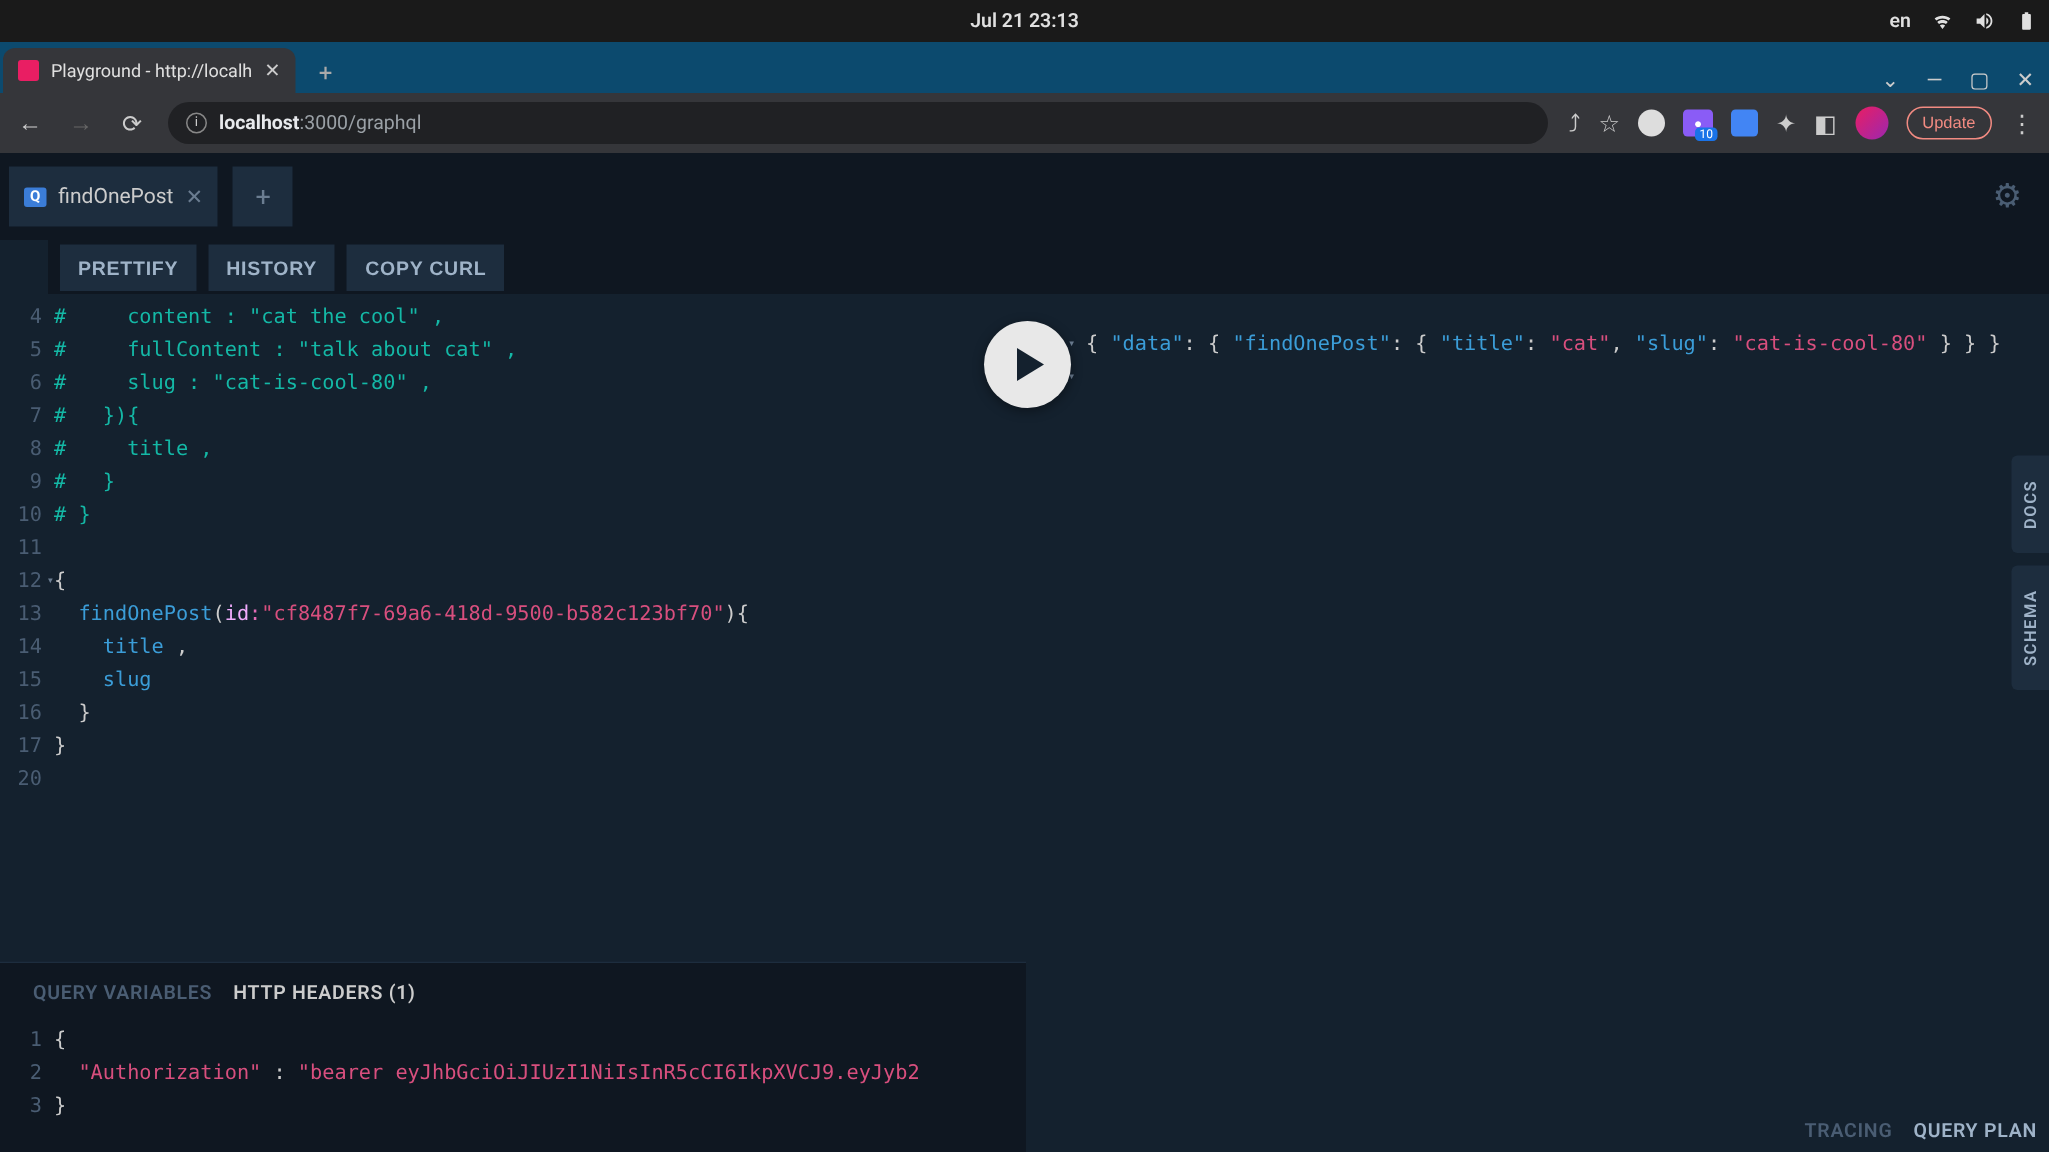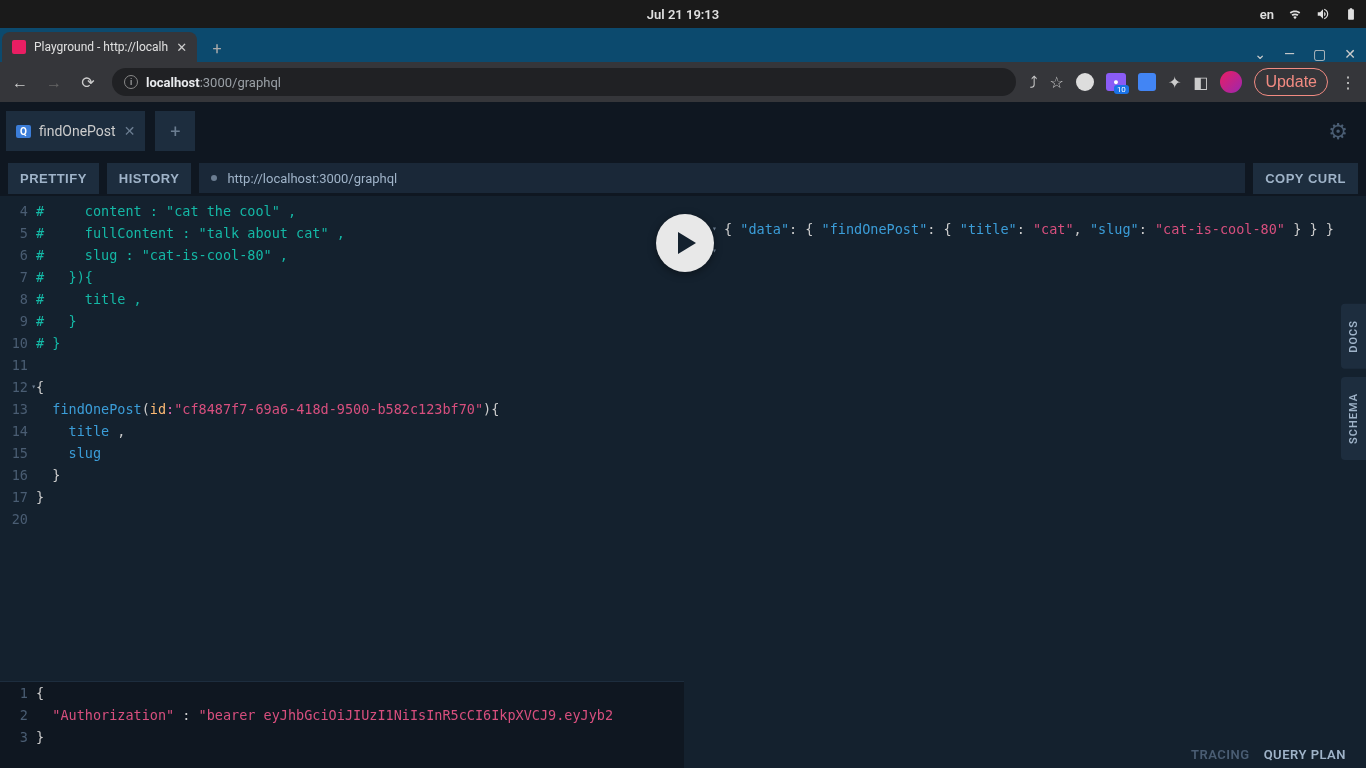--- a/index.html
+++ b/index.html
@@ -88,21 +88,21 @@
 .addr-right { display: flex; align-items: center; gap: 12px; }
 .ext-icon { width: 18px; height: 18px; background: #555; border-radius: 3px; }
 .ext-badge { width: 20px; height: 18px; background: #8a5cf6; border-radius: 3px; font-size: 9px; color: white; display: flex; align-items: center; justify-content: center; position: relative; }
 .ext-badge .num { position: absolute; bottom: -3px; right: -3px; background: #1a73e8; font-size: 8px; padding: 0 3px; border-radius: 3px; }
 .avatar { width: 22px; height: 22px; border-radius: 50%; background: linear-gradient(135deg, #e91e63, #9c27b0); }
 .update-btn {
   border: 1px solid #f28b82;
   color: #f28b82;
   border-radius: 14px;
   padding: 4px 10px;
-  font-size: 16px;
+  font-size: 11px;
   background: transparent;
 }
 .dots-icon { color: #ccc; }
 
 
 .playground { position: absolute; top: 102px; left: 0; right: 0; bottom: 0; background: #14212e; display: flex; flex-direction: column; }
 
 .pg-tabs {
   height: 58px;
   display: flex;
@@ -128,20 +128,21 @@
 }
 .pg-settings { margin-left: auto; padding-right: 18px; color: #4a5d73; font-size: 22px; }
 
 .pg-toolbar {
   height: 36px;
   display: flex;
   align-items: center;
   gap: 8px;
   padding: 0 8px;
   background: #0f1721;
+  margin-left: 32px;
 }
 .pg-btn {
   background: #1d2d3e;
   color: #9fb3c8;
   font-size: 13px;
   font-weight: 600;
   letter-spacing: 0.5px;
   padding: 8px 12px;
   border: none;
 }
@@ -186,21 +187,21 @@
   text-align: right;
   color: #4a5d73;
   padding-right: 8px;
 }
 .gutter .ln { display: block; position: relative; }
 .gutter .fold { position: absolute; right: -8px; top: 0; font-size: 8px; color: #6b7d91; }
 .code-content { flex: 1; white-space: pre; color: #ccc; }
 .tok-comment { color: #14b8a6; }
 .tok-punct { color: #ccc; }
 .tok-field { color: #3b9dd8; }
-.tok-arg { color: #fdba74; }
+.tok-arg { color: #f0abfc; }
 .tok-colon { color: #e36bb6; }
 .tok-string { color: #d84f7e; }
 
 .vars-panel {
   background: #0f1721;
   border-top: 1px solid #1d2d3e;
 }
 .vars-tabs {
   height: 40px;
   display: flex;
@@ -275,36 +276,36 @@
   font-weight: 600;
   letter-spacing: 1px;
   writing-mode: vertical-rl;
   transform: rotate(180deg);
   padding: 16px 6px;
   border-radius: 0 4px 4px 0;
 }
 
 .footer-tabs {
   position: absolute;
-  right: 20px;
+  right: 8px;
   bottom: 6px;
   display: flex;
   gap: 14px;
   font-size: 13px;
   font-weight: 600;
   letter-spacing: 0.5px;
 }
 .footer-tab { color: #4a5d73; }
 .footer-tab.activef { color: #9fb3c8; }
 </style>
 </head>
 <body>
 
 <div class="os-bar">
-  <div class="center">Jul 21  19:13</div>
+  <div class="center">Jul 21  23:13</div>
   <div class="right">
     <span>en</span>
     <svg class="tray-icon" viewBox="0 0 24 24" fill="#e0e0e0">
         <path d="M12 21l-3-4c1.8-1.3 4.2-1.3 6 0l-3 4zm-6-8c3.3-2.7 8.7-2.7 12 0l-2 2.5c-2.2-1.8-5.8-1.8-8 0L6 13zm-3-4c5-4 13-4 18 0l-2 2.5c-3.9-3.1-10.1-3.1-14 0L3 9z"></path>
       </svg>
     <svg class="tray-icon" viewBox="0 0 24 24" fill="#e0e0e0">
         <path d="M3 9v6h4l5 5V4L7 9H3zm13.5 3c0-1.8-1-3.3-2.5-4v8c1.5-.7 2.5-2.2 2.5-4zM14 3.2v2c2.9.9 5 3.5 5 6.8s-2.1 5.9-5 6.8v2c4-.9 7-4.5 7-8.8s-3-7.9-7-8.8z"></path>
       </svg>
     <svg class="tray-icon" viewBox="0 0 24 24" fill="#e0e0e0">
         <path d="M15.7 4H14V2h-4v2H8.3C7.6 4 7 4.6 7 5.3v15.3c0 .8.6 1.4 1.3 1.4h7.3c.8 0 1.4-.6 1.4-1.3V5.3c0-.7-.6-1.3-1.3-1.3z"></path>
@@ -357,24 +358,20 @@
       <span>findOnePost</span>
       <span class="tab-x">✕</span>
     </div>
     <div class="pg-newtab">+</div>
     <div class="pg-settings">⚙</div>
   </div>
 
   <div class="pg-toolbar">
     <button class="pg-btn">PRETTIFY</button>
     <button class="pg-btn">HISTORY</button>
-    <div class="endpoint-bar">
-      <span class="dot"></span>
-      <span>http://localhost:3000/graphql</span>
-    </div>
     <button class="copy-curl">COPY CURL</button>
   </div>
 
   <div class="pg-main">
 
     <div class="editor-pane">
       <div class="code-area">
         <div class="gutter">
           <span class="ln">4</span>
             <span class="ln">5</span>
@@ -403,20 +400,24 @@
 <span class="tok-punct">{</span>
   <span class="tok-field">findOnePost</span><span class="tok-punct">(</span><span class="tok-arg">id</span><span class="tok-colon">:</span><span class="tok-string">"cf8487f7-69a6-418d-9500-b582c123bf70"</span><span class="tok-punct">){</span>
     <span class="tok-field">title</span> <span class="tok-punct">,</span>
     <span class="tok-field">slug</span>
   <span class="tok-punct">}</span>
 <span class="tok-punct">}</span>
 </div>
       </div>
 
       <div class="vars-panel">
+        <div class="vars-tabs">
+          <span class="vars-tab">QUERY VARIABLES</span>
+          <span class="vars-tab active">HTTP HEADERS (1)</span>
+        </div>
         <div class="vars-code">
           <div class="gutter">
               <span class="ln">1</span>
               <span class="ln">2</span>
               <span class="ln">3</span>
             </div>
           <div class="code-content"><span class="tok-punct">{</span>
   <span class="tok-key">"Authorization"</span><span class="tok-punct"> : </span><span class="tok-val">"bearer eyJhbGciOiJIUzI1NiIsInR5cCI6IkpXVCJ9.eyJyb2</span>
 <span class="tok-punct">}</span></div>
         </div>

